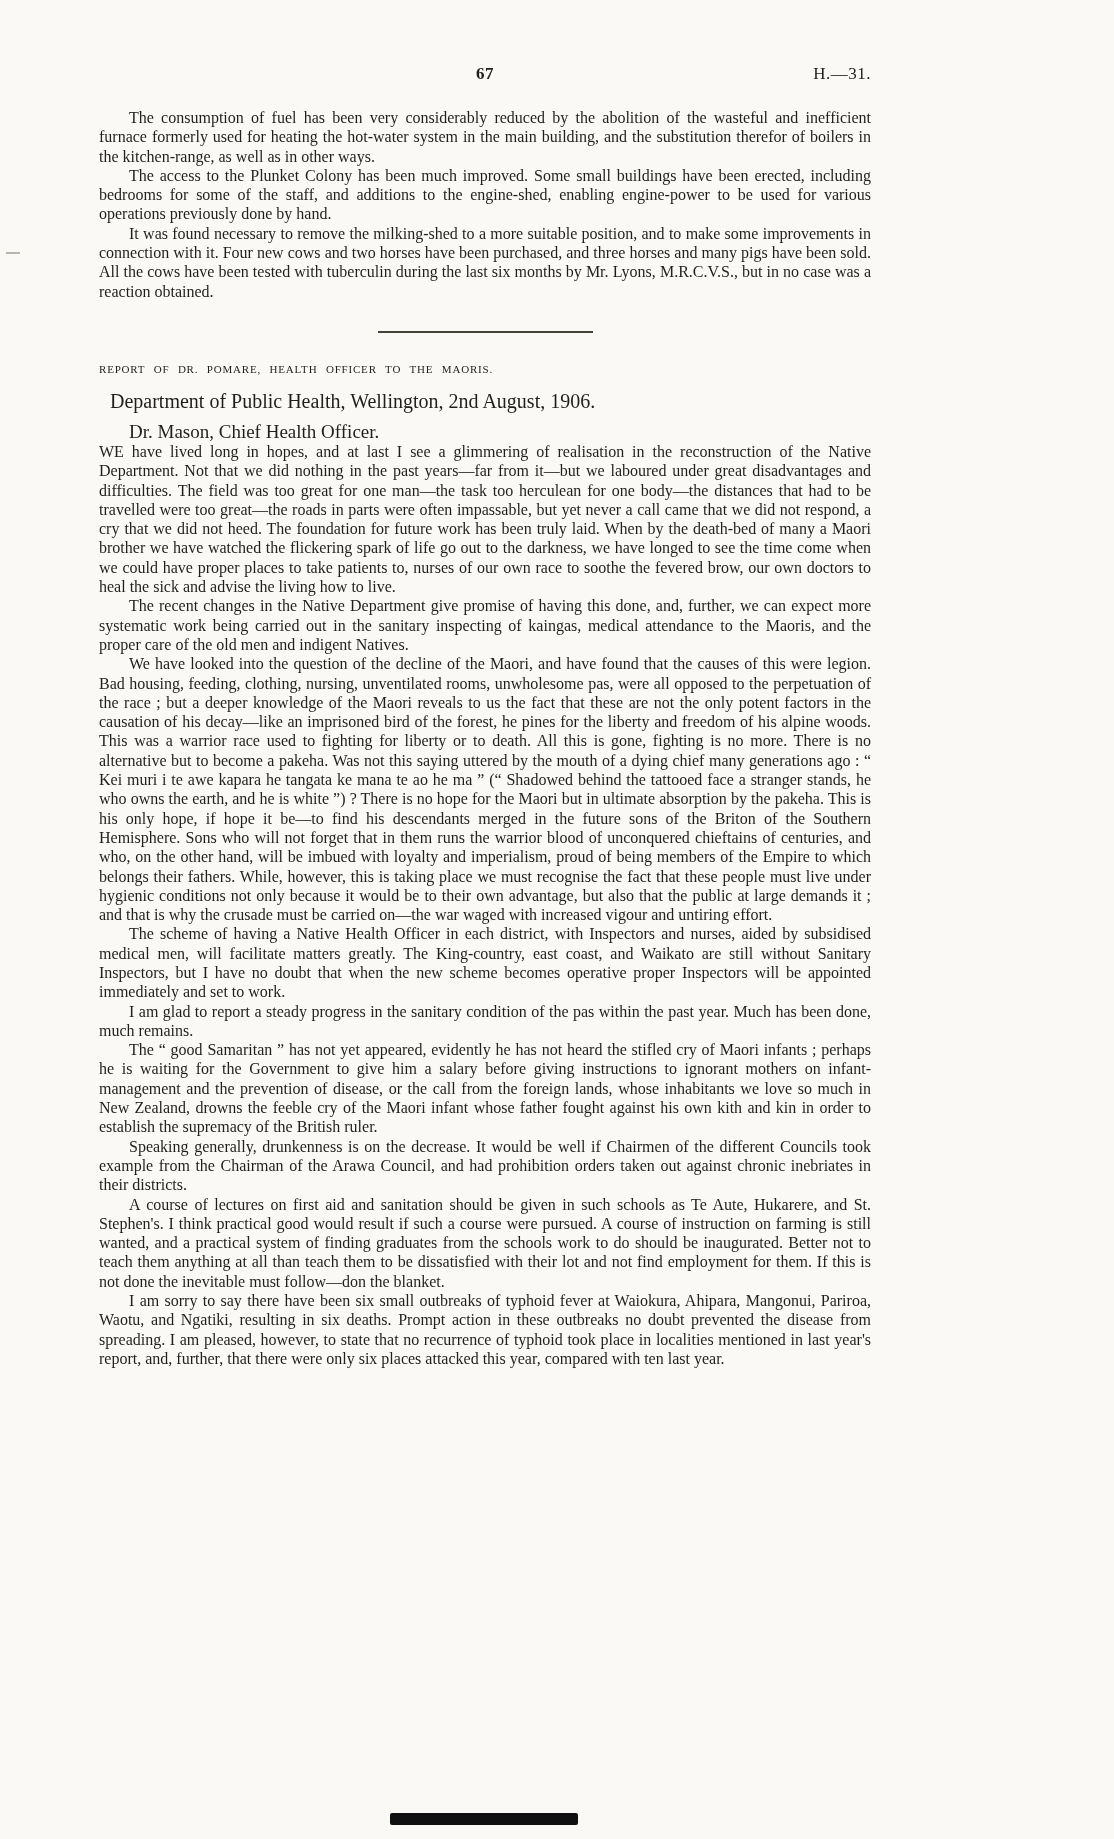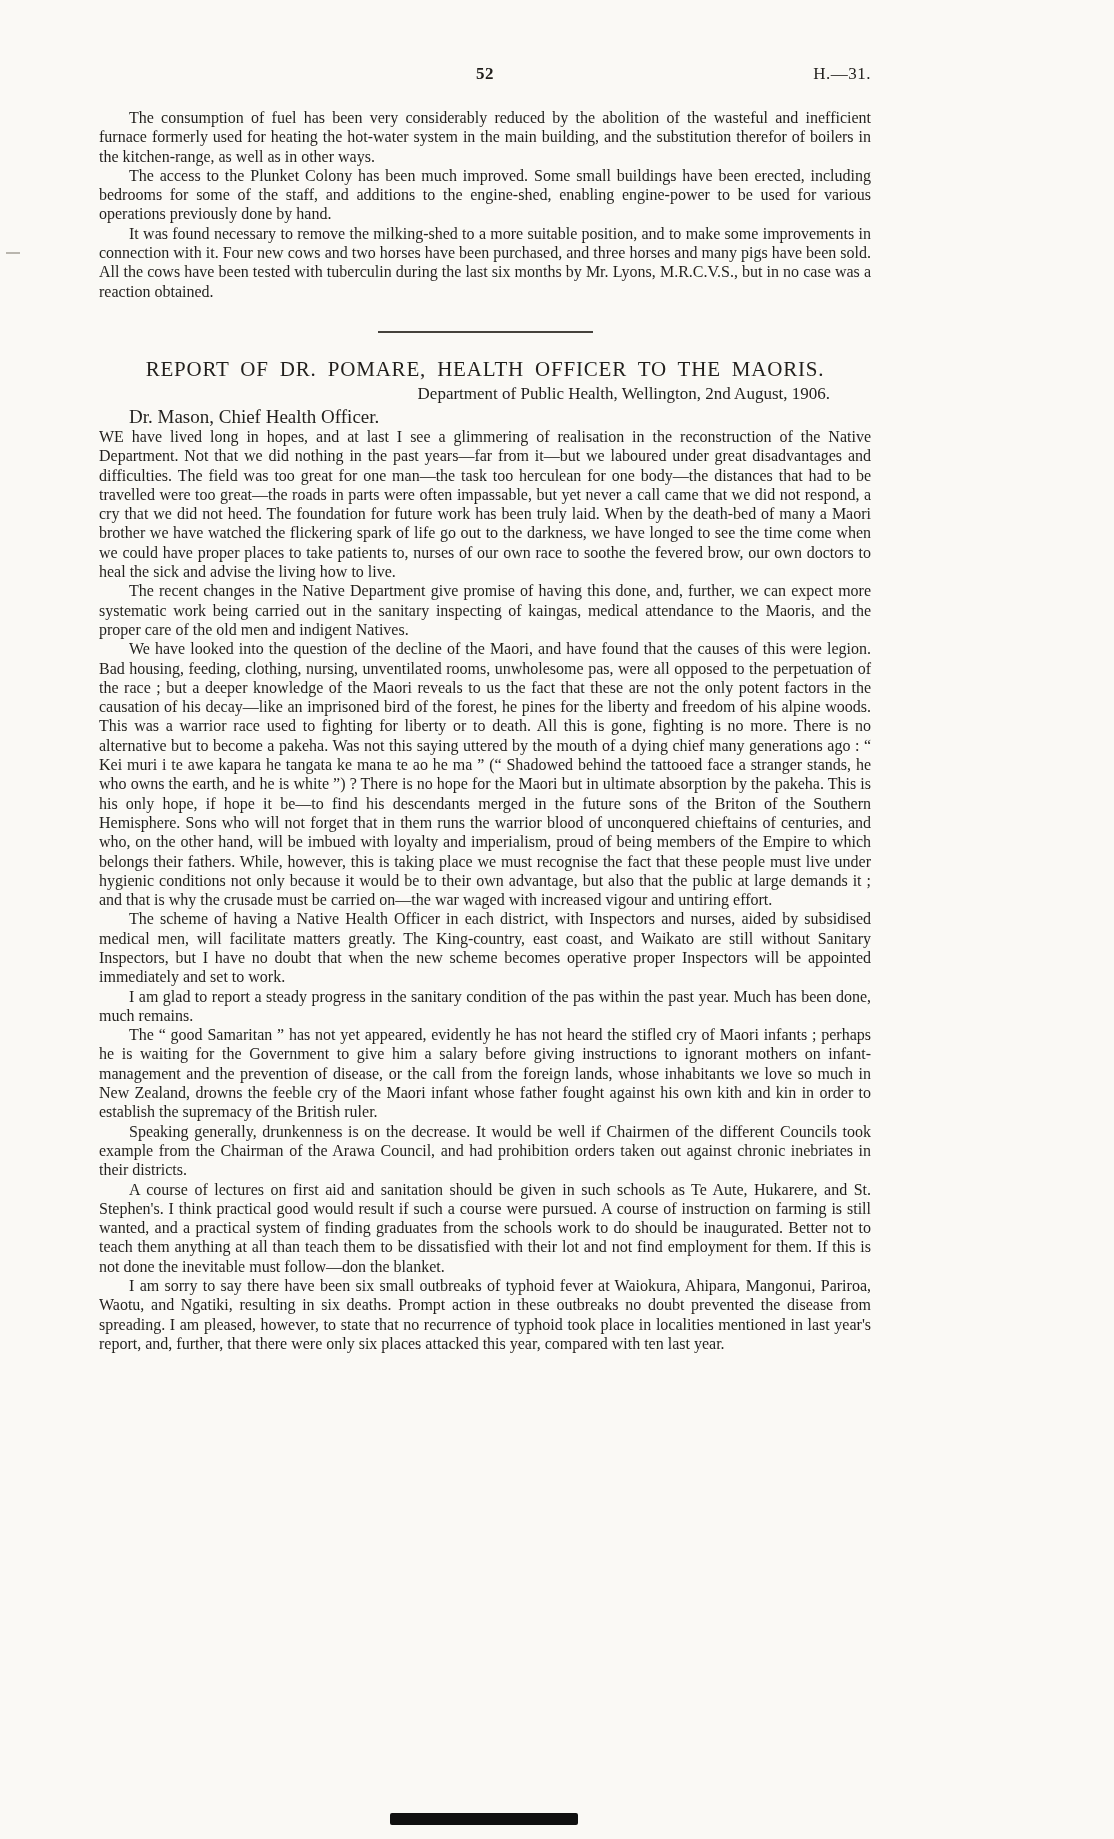--- a/index.html
+++ b/index.html
@@ -52,32 +52,31 @@
   .para.no-indent { text-indent: 0; }
   .section-rule {
     width: 215px;
     height: 0;
     border: none;
     border-top: 2px solid #45423c;
     margin: 30px auto 26px auto;
   }
   .report-heading {
     margin: 0 0 4px 0;
-    font-size: 21px;
+    font-size: 11px;
     font-weight: normal;
-    text-align: center;
     letter-spacing: 0.8px;
     word-spacing: 5px;
     line-height: 21px;
   }
   .dateline {
-    margin: 3px;
-    font-size: 17px;
+    margin: 11px;
+    font-size: 20px;
     line-height: 20px;
-    text-align: right;
+    text-align: left;
     padding-right: 38px;
   }
   .salutation {
     margin: 0;
     font-size: 19px;
     line-height: 20px;
     text-indent: 30px;
   }
   .margin-mark {
     position: absolute;
@@ -99,21 +98,21 @@
 </style>
 </head>
 <body>
 
 <div class="page">
   <div class="margin-mark"></div>
 
   <div class="content">
 
     <div class="header-row">
-      <span class="page-number">52</span>
+      <span class="page-number">67</span>
       <span class="doc-ref">H.—31.</span>
     </div>
 
     <div class="intro">
       <p class="para">The consumption of fuel has been very considerably reduced by the abolition of the wasteful and inefficient furnace formerly used for heating the hot-water system in the main building, and the substitution therefor of boilers in the kitchen-range, as well as in other ways.</p>
       <p class="para">The access to the Plunket Colony has been much improved. Some small buildings have been erected, including bedrooms for some of the staff, and additions to the engine-shed, enabling engine-power to be used for various operations previously done by hand.</p>
       <p class="para">It was found necessary to remove the milking-shed to a more suitable position, and to make some improvements in connection with it. Four new cows and two horses have been purchased, and three horses and many pigs have been sold. All the cows have been tested with tuberculin during the last six months by Mr. Lyons, M.R.C.V.S., but in no case was a reaction obtained.</p>
     </div>
 
     <hr class="section-rule">

